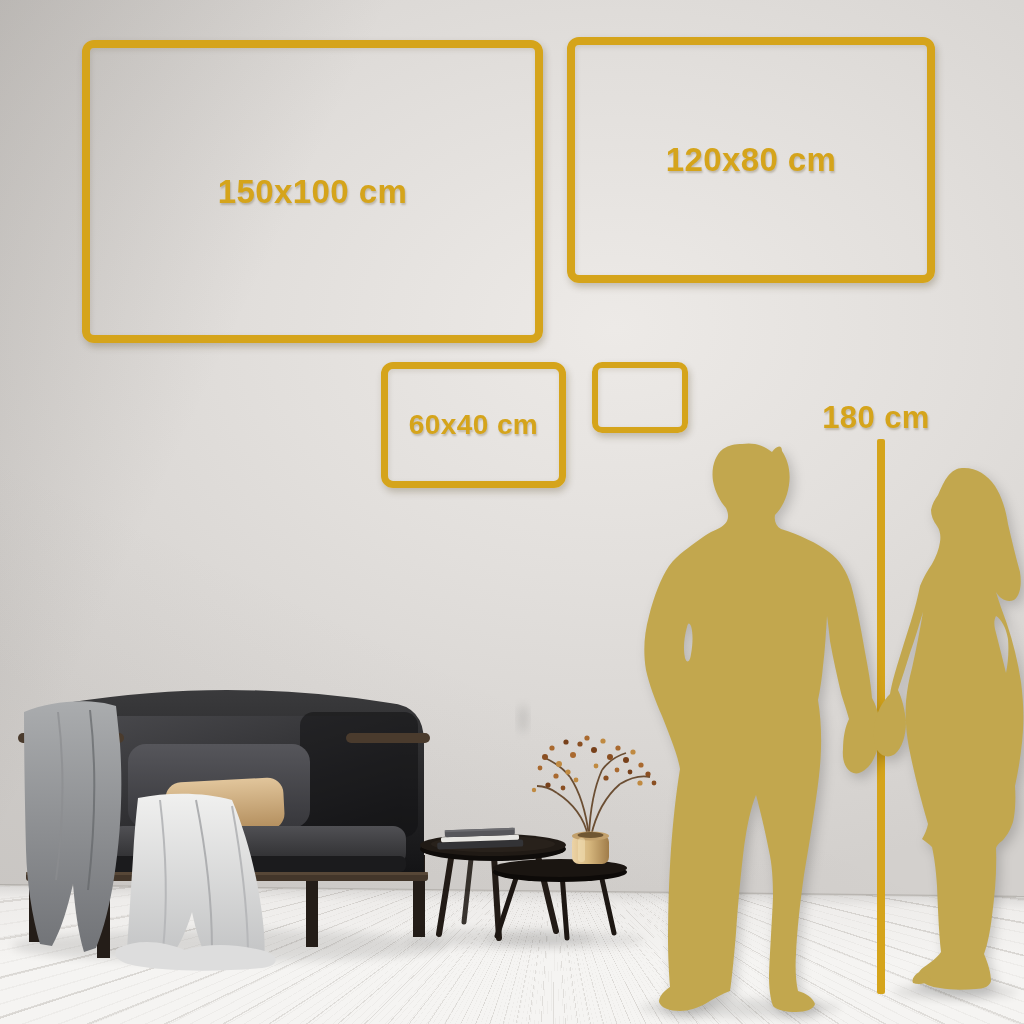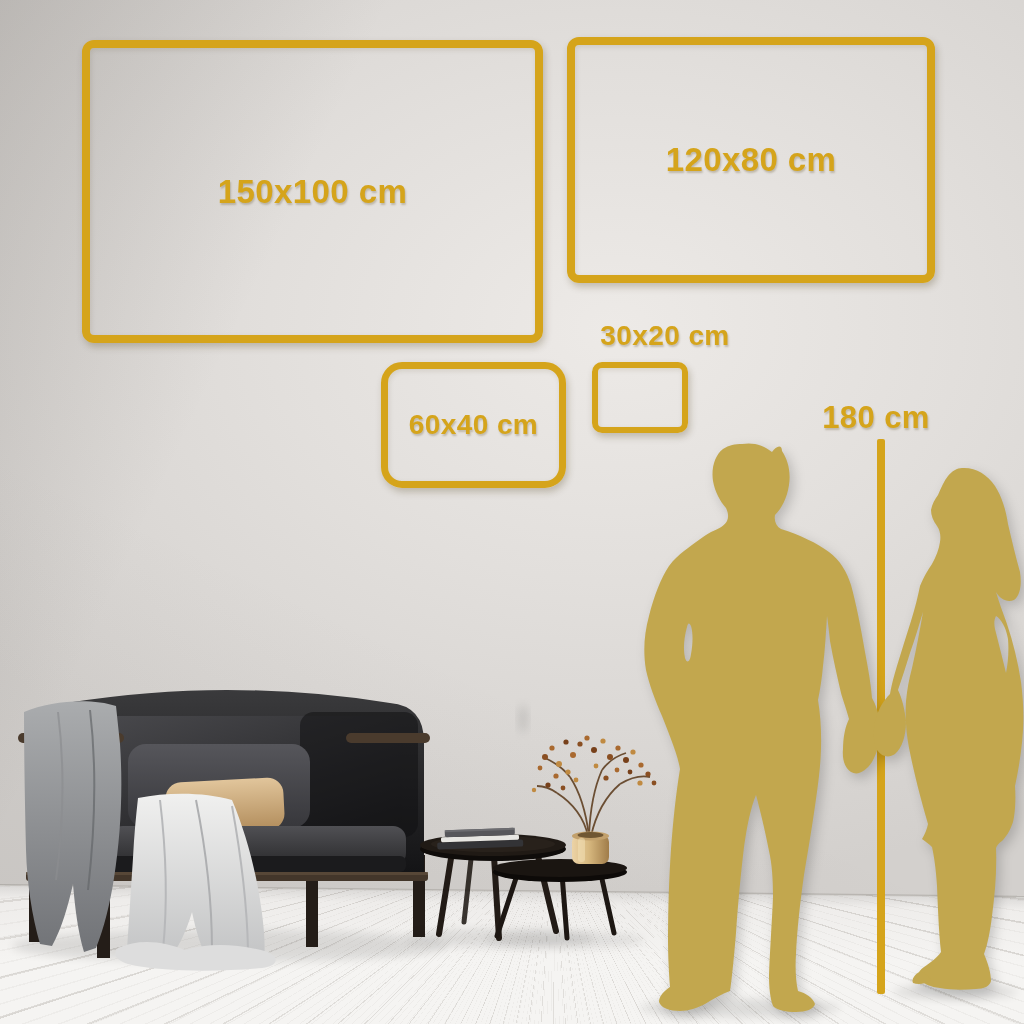--- a/index.html
+++ b/index.html
@@ -45,21 +45,21 @@
     box-shadow:2px 4px 7px rgba(70,55,15,.25), inset 1px 2px 5px rgba(70,55,15,.12);
     display:flex;align-items:center;justify-content:center;
   }
   .size-label{
     color:var(--accent);font-weight:700;letter-spacing:.4px;
     text-shadow:1px 2px 2px rgba(80,60,10,.25);white-space:nowrap;
   }
   .f150{left:82px;top:40px;width:461px;height:303px;border-width:8px;font-size:33px;}
   .f120{left:567px;top:37px;width:368px;height:246px;border-width:8px;font-size:33px;text-align:center;}
   .f6090{left:83px;top:363px;width:277px;height:185px;font-size:30px;}
-  .f6040{left:381px;top:362px;width:185px;height:126px;font-size:28px;border-radius:21px;}
+  .f6040{left:381px;top:362px;width:185px;height:126px;font-size:28px;}
   .f3020{left:592px;top:362px;width:96px;height:71px;border-width:6px;border-radius:10px;}
   .label-3020{position:absolute;left:575px;top:320px;width:180px;text-align:center;font-size:28px;}
   .height-label{position:absolute;left:776px;top:400px;width:200px;text-align:center;font-size:31px;}
   .fig-shadow{filter:drop-shadow(4px 5px 6px rgba(0,0,0,.18));}
 </style>
 </head>
 <body>
 
 <div id="stage">
 
@@ -225,21 +225,20 @@
 
   <div class="frame f150">
     <span class="size-label">150x100 cm</span>
   </div>
   <div class="frame f120">
     <span class="size-label">120x80 cm</span>
   </div>
   <div class="frame f6040">
     <span class="size-label">60x40 cm</span>
   </div>
-  <div class="size-label label-3020">30x20 cm</div>
   <div class="frame f3020"></div>
 
   <div class="size-label height-label">180 cm</div>
 
   <svg class="layer" viewBox="0 0 1024 1024" aria-hidden="true">
     <rect x="877" y="439" width="8" height="555" rx="2" style="fill:var(--accent)"></rect>
     <g class="fig-shadow">
       <path fill-rule="evenodd" style="fill:var(--silh)" d="
         M742 444 C753 442 764 445 772 452 C776 446 782 444 782 451 C788 460 791 472 789 485
         C787 498 782 508 775 515 C774 521 776 526 781 529 C800 535 817 543 829 552

